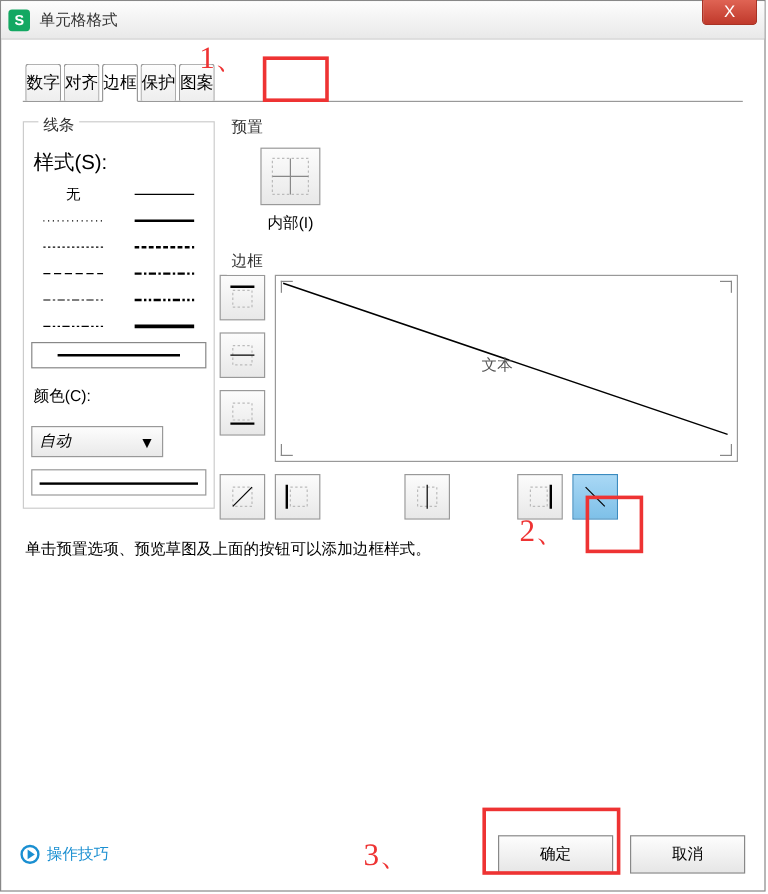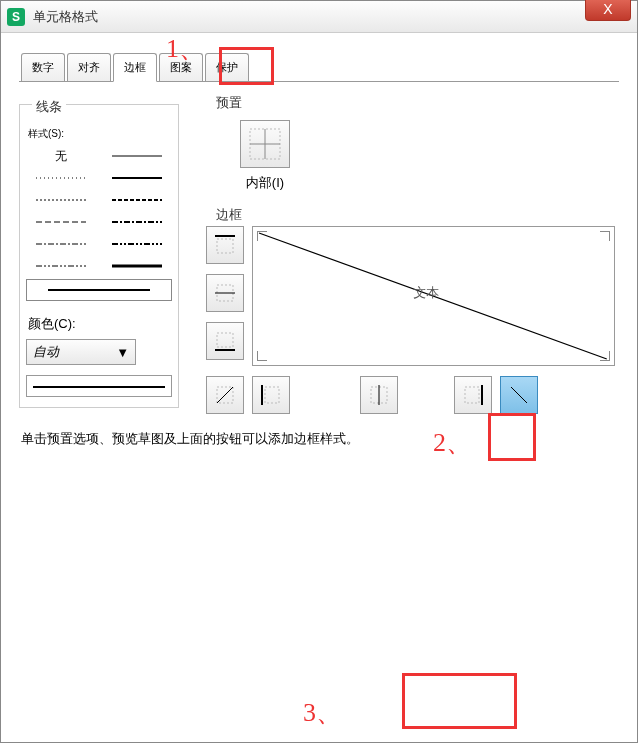--- a/index.html
+++ b/index.html
@@ -3,45 +3,45 @@
 <meta charset="utf-8">
 <style>
   * { box-sizing: border-box; margin: 0; padding: 0; }
   body { font-family: "Microsoft YaHei", sans-serif; font-size: 13px; background: #fff; width: 640px; height: 745px; position: relative; overflow: hidden; }
   .window { width: 638px; height: 743px; border: 1px solid #888; background: #fff; position: relative; }
   .titlebar { height: 32px; background: linear-gradient(to bottom, #fdfdfd, #e9e9e9); display: flex; align-items: center; padding: 0 6px; border-bottom: 1px solid #ccc; position: relative; }
   .app-icon { width: 18px; height: 18px; background: #13a862; border-radius: 3px; color: #fff; font-weight: bold; font-size: 12px; display: flex; align-items: center; justify-content: center; margin-right: 8px; }
   .title { font-size: 13px; color: #333; }
   .close-btn { position: absolute; right: 6px; top: -4px; width: 46px; height: 24px; background: linear-gradient(to bottom, #e46a5a, #c0392b); border-radius: 0 0 4px 4px; color: #fff; display: flex; align-items: center; justify-content: center; font-size: 14px; cursor: pointer; border: 1px solid #a83224; border-top: none; }
   .tabs { display: flex; margin: 20px 0 0 20px; align-items: flex-end; }
-  .tab { padding: 6px 10px; border: 1px solid #999; border-bottom: none; background: linear-gradient(to bottom, #fdfdfd, #eee); margin-right: 2px; cursor: pointer; font-size: 11px; position: relative; border-radius: 3px 3px 0 0; }
+  .tab { padding: 6px 0; border: 1px solid #999; border-bottom: none; background: linear-gradient(to bottom, #fdfdfd, #eee); margin-right: 2px; cursor: pointer; font-size: 14px; position: relative; border-radius: 3px 3px 0 0; }
   .tab.active { background: #fff; border-bottom: 1px solid #fff; z-index: 2; margin-bottom: -1px; }
   .tab-panel { border-top: 1px solid #999; margin: 0 18px; }
-  .content { padding: 10px 18px 0 18px; display: flex; gap: 27px; align-items: center; }
+  .content { padding: 10px 18px 0 18px; display: flex; gap: 4px; }
   .fieldset-label { color: #333; font-size: 13px; padding: 2px 4px; background: #fff; position: relative; top: -9px; left: 6px; display: inline-block; }
   .linebox { width: 160px; }
   .linebox .fs { border: 1px solid #ccc; padding: 0 6px 10px 6px; margin-top: 6px; }
-  .styles-label { margin: 0 0 4px 2px; font-size: 10px; }
+  .styles-label { margin: 0 0 4px 2px; font-size: 17px; }
   .styles-grid { display: grid; grid-template-columns: 1fr 1fr; gap: 4px 6px; padding: 2px 0; }
   .style-cell { height: 18px; display: flex; align-items: center; justify-content: center; font-size: 12px; }
-  .color-label { margin: 12px 0 6px 2px; }
+  .color-label { margin: 12px 0 16px 2px; }
   .color-select { width: 110px; height: 26px; border: 1px solid #999; background: linear-gradient(to bottom,#fdfdfd,#e9e9e9); display: flex; align-items: center; justify-content: space-between; padding: 0 6px; cursor: pointer; font-style: italic; }
   .preview-line { height: 22px; border: 1px solid #999; margin-top: 10px; position: relative; background: #fff; }
   .preview-line::after { content: ""; position: absolute; left: 6px; right: 6px; top: 50%; border-top: 2px solid #000; }
   .right-col { flex: 1; }
   .preset-row { display: flex; gap: 24px; margin-top: 6px; justify-content: flex-start; padding-left: 34px; }
   .preset-item { text-align: center; }
   .preset-btn { width: 50px; height: 48px; border: 1px solid #999; background: linear-gradient(to bottom,#fcfcfc,#e8e8e8); display: flex; align-items: center; justify-content: center; cursor: pointer; margin-bottom: 6px; }
   .preset-btn.sel { border: 1px solid #777; box-shadow: inset 0 0 0 1px #fff; }
   .bordersec { margin-top: 12px; }
   .border-area { display: flex; gap: 8px; }
   .btn-col { display: flex; flex-direction: column; gap: 10px; }
   .sq-btn { width: 38px; height: 38px; border: 1px solid #999; background: linear-gradient(to bottom,#fcfcfc,#e8e8e8); display:flex; align-items:center; justify-content:center; cursor:pointer; }
   .sq-btn.active { background: linear-gradient(to bottom,#a9d8f5,#7ec0e8); border-color: #3a8bc0; }
-  .preview-box { flex: 1; height: 140px; border: 1px solid #999; background: #fff; position: relative; margin-right: 4px; }
+  .preview-box { flex: 1; height: 156px; border: 1px solid #999; background: #fff; position: relative; margin-right: 4px; }
   .corner { position: absolute; width: 10px; height: 10px; border: 1px solid #888; }
   .corner.tl { top: 4px; left: 4px; border-right:none; border-bottom:none; }
   .corner.tr { top: 4px; right: 4px; border-left:none; border-bottom:none; }
   .corner.bl { bottom: 4px; left: 4px; border-right:none; border-top:none; }
   .corner.br { bottom: 4px; right: 4px; border-left:none; border-top:none; }
   .diag { position: absolute; left: 0; top: 0; width: 100%; height: 100%; }
   .text-label { position: absolute; left: 48%; top: 48%; font-size: 13px; color: #555; transform: translate(-50%,-50%); }
   .bottom-row { display: flex; gap: 8px; margin-top: 10px; padding-left: 0; }
   .hint { margin: 16px 20px 0 20px; font-size: 13px; }
   .footer { position: absolute; bottom: 14px; left: 0; right: 0; display: flex; align-items: center; padding: 0 16px; }
@@ -62,22 +62,22 @@
   <div class="titlebar">
     <div class="app-icon">S</div>
     <div class="title">单元格格式</div>
     <div class="close-btn">X</div>
   </div>
 
   <div class="tabs">
     <div class="tab">数字</div>
     <div class="tab">对齐</div>
     <div class="tab active">边框</div>
+    <div class="tab">保护</div>
     <div class="tab">图案</div>
-    <div class="tab">保护</div>
   </div>
   <div class="tab-panel"></div>
 
   <div class="content">
 
     <div class="linebox">
       <div class="fs">
         <span class="fieldset-label">线条</span>
         <div class="styles-label">样式(S):</div>
         <div class="styles-grid">
@@ -235,20 +235,30 @@
                 <line x1="4" y1="4" x2="20" y2="20" stroke="#000"></line>
               </svg>
             </div>
         </div>
       </div>
     </div>
   </div>
 
   <div class="hint">单击预置选项、预览草图及上面的按钮可以添加边框样式。</div>
 
+  <div class="footer">
+    <div class="help">
+      <span class="help-icon"></span>
+      <span>操作技巧</span>
+    </div>
+    <div class="spacer"></div>
+    <button class="btn">确定</button>
+    <div style="width:14px"></div>
+    <button class="btn">取消</button>
+  </div>
 
   <div class="annot" style="left:218px; top:46px; width:55px; height:38px;"></div>
   <div class="annot-label" style="left:165px; top:30px;">1、</div>
 
   <div class="annot" style="left:487px; top:412px; width:48px; height:48px;"></div>
   <div class="annot-label" style="left:432px; top:424px;">2、</div>
 
   <div class="annot" style="left:401px; top:672px; width:115px; height:56px;"></div>
   <div class="annot-label" style="left:302px; top:694px;">3、</div>
 

